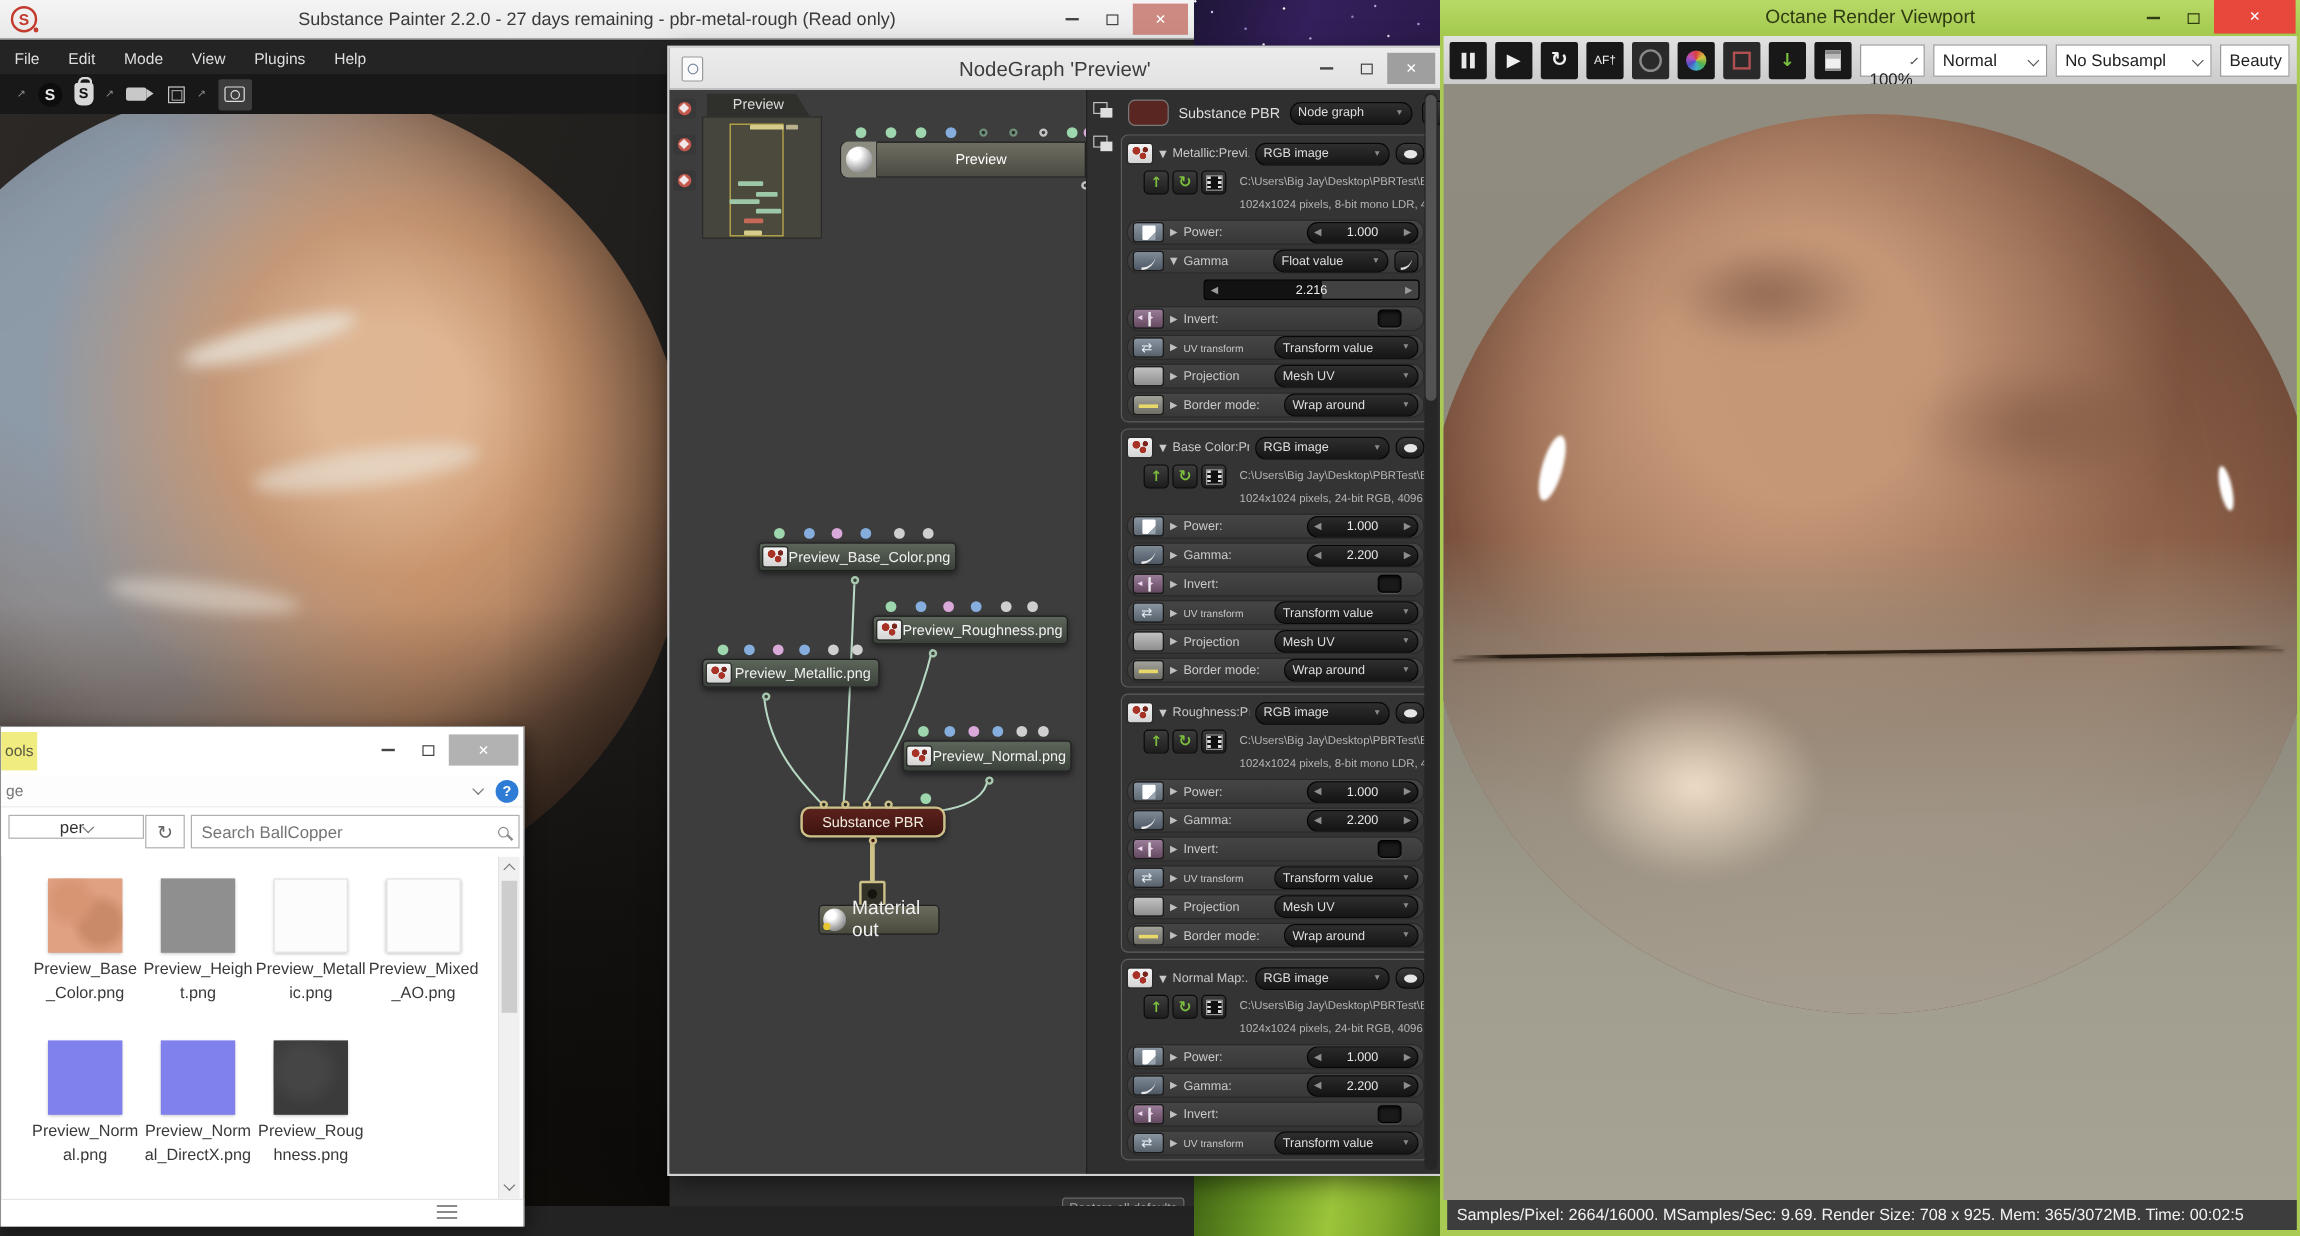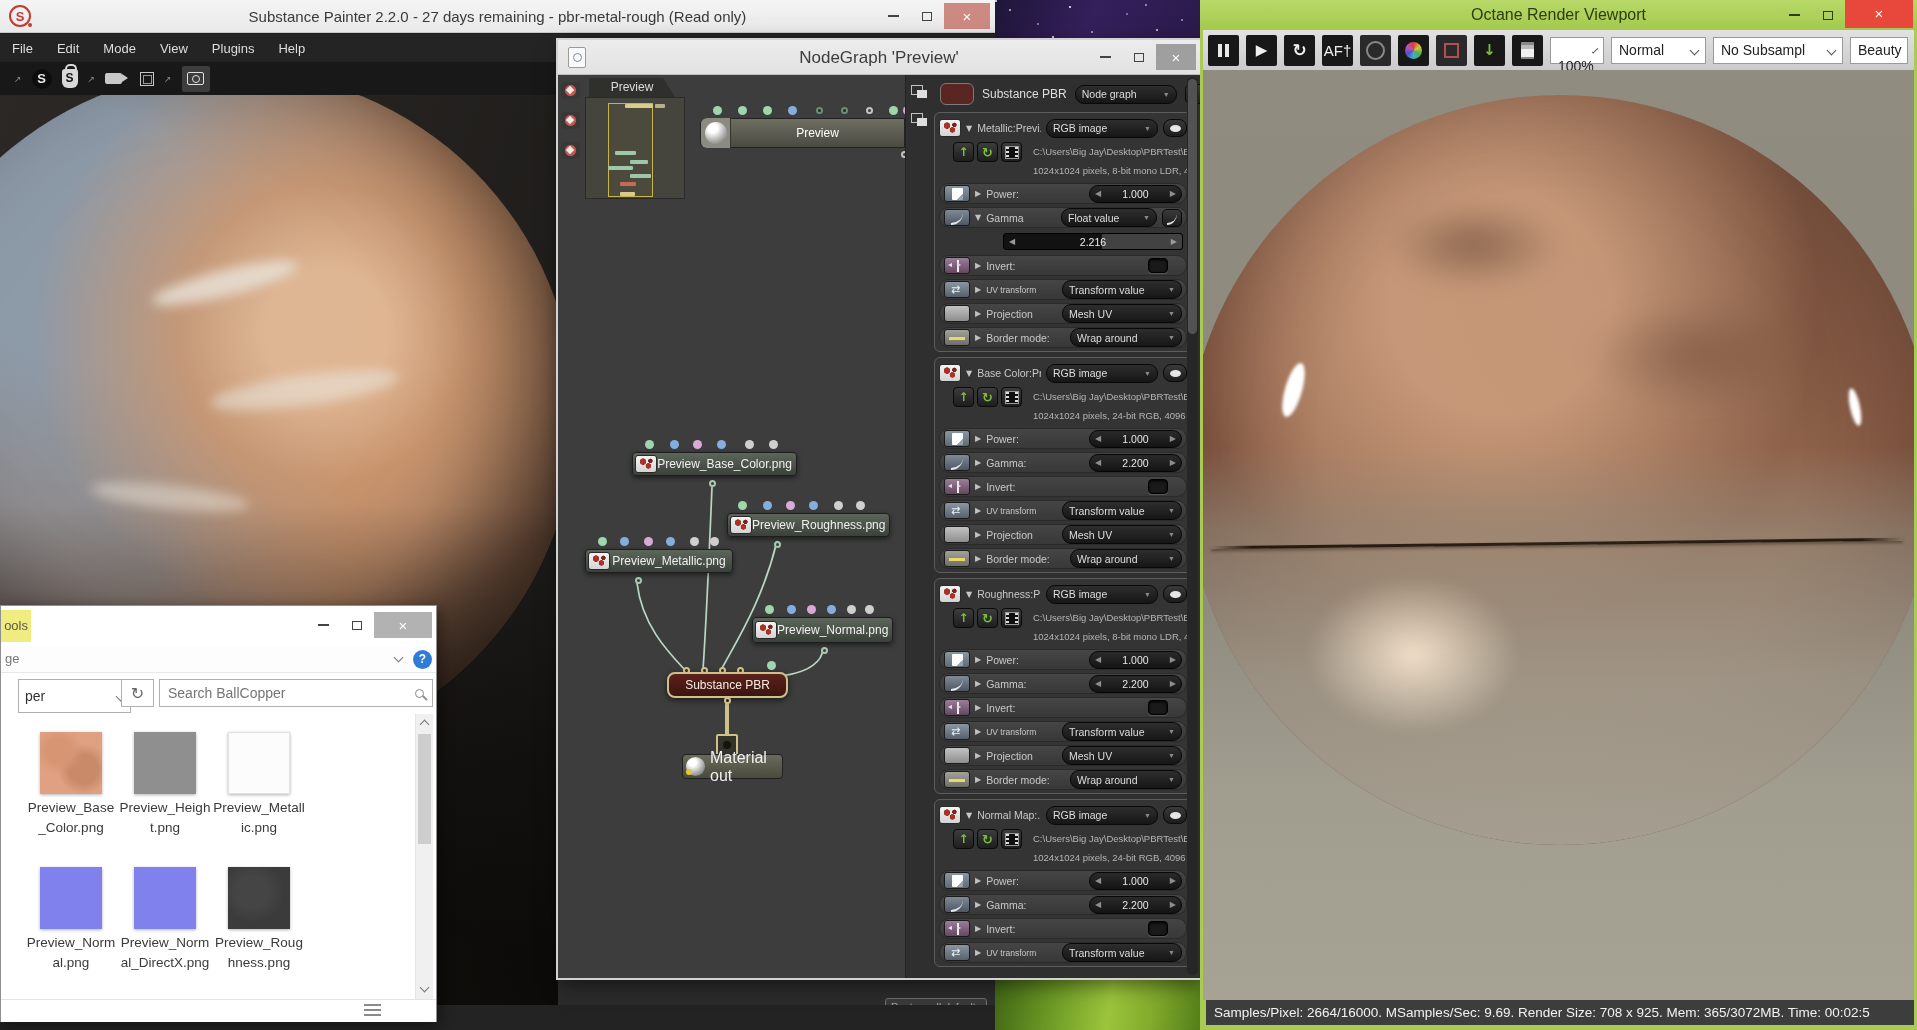--- a/index.html
+++ b/index.html
@@ -177,21 +177,21 @@
   
   .oct-window { left:1200px; top:0; width:837px; height:1030px; background:#a9cb53; z-index:4; }
   .oct-titlebar { left:0; top:0; width:717px; height:30px; background:linear-gradient(#b8d968,#a3c94d); }
   .oct-title { left:0; top:0; width:717px; height:30px; line-height:30px; text-align:center; font-size:16px; color:#2f3b12; }
   .oct-close { left:645px; top:0; width:68px; height:28px; background:#e8473c; color:#fff; text-align:center; line-height:28px; font-size:15px; }
   .oct-toolbar { left:3px; top:30px; width:711px; height:40px; background:linear-gradient(#e2e2e2,#cbcbcb); display:flex; align-items:center; gap:7px; padding-left:5px; }
   .octbtn { width:31px; height:31px; background:#181818; border-radius:2px; display:flex; align-items:center; justify-content:center; color:#f0f0f0; flex:none; }
   .oct-pause::before { content:""; width:4px; height:13px; background:#e8e8e8; box-shadow:7px 0 0 #e8e8e8; margin-right:7px; }
   .oct-play { font-size:15px; }
   .oct-restart { font-size:17px; font-weight:bold; }
-  .oct-af { font-size:15px; letter-spacing:0; }
+  .oct-af { font-size:10px; letter-spacing:0; }
   .oct-cam2 { background:#2a2a2a; }
   .oct-cam2::before { content:""; width:15px; height:15px; border:2px solid #888; border-radius:50%; }
   .oct-wheel::before { content:""; width:17px; height:17px; border-radius:50%; background:conic-gradient(#d84040,#d8c040,#50b050,#40b0c8,#5050c8,#c050b8,#d84040); }
   .oct-region { background:#2a2a2a; color:#c06060; font-size:10px; }
   .oct-region::before { content:""; width:11px; height:11px; border:2px solid #b05050; }
   .oct-save::before { content:"↓"; color:#7cbf3f; font-weight:bold; font-size:15px; font-family:"DejaVu Sans",sans-serif; }
   .oct-log::before { content:""; width:13px; height:17px; background:#f0f0f0; box-shadow:inset 0 -2px 0 #888, inset 0 3px 0 #888, inset 0 7px 0 #bbb; }
   .octdd { height:27px; background:#fff; border:1px solid #9a9a9a; display:flex; align-items:center; justify-content:space-between; padding:0 7px; font-size:14px; color:#222; flex:none; }
   .oct-view { left:3px; top:70px; width:711px; height:930px; background:linear-gradient(#908d80 0%,#8d8a7d 55%,#a19d8f 78%,#a6a294 100%); overflow:hidden; }
   .oct-sphere { left:-18px; top:25px; width:750px; height:750px; border-radius:50%;
@@ -278,21 +278,21 @@
       <div class="capbtn closebtn" style="background:#b2b2b2; width:58px;">×</div>
     </div>
   </div>
   <div class="abs exp-toolstab">ools</div>
   <div class="abs exp-ribbon">
     <span class="abs" style="left:4px;top:5px;font-size:13px;color:#777;">ge</span>
     <span class="abs chev" style="left:394px;top:8px;"></span>
     <span class="abs helpbtn" style="left:412px;top:4px;">?</span>
   </div>
   <div class="abs exp-address">
-    <div class="abs box-outline flex" style="left:17px;top:6px;width:113px;height:34px;padding:0 6px;justify-content:space-between;">
+    <div class="abs box-outline flex" style="left:6px;top:6px;width:113px;height:20px;padding:0 6px;justify-content:center;">
       <span style="font-size:14px;color:#333;">per</span>
       <span class="chev"></span>
     </div>
     <div class="abs box-outline flex" style="left:120px;top:6px;width:33px;height:28px;justify-content:center;">
       <span class="glyph" style="color:#666;font-size:16px;">↻</span>
     </div>
     <div class="abs box-outline flex" style="left:158px;top:6px;width:274px;height:28px;padding:0 8px;justify-content:space-between;">
       <input style="border: none; outline: none; font-size: 14px; color: rgb(68, 68, 68); width: 220px;" placeholder="Search BallCopper">
       <span class="mag"></span>
     </div>
@@ -302,20 +302,24 @@
       <div class="thumb t-basecolor"></div>
       <div class="fname">Preview_Base_Color.png</div>
     </div>
     <div class="fitem" style="left:117px;top:18px;">
       <div class="thumb t-height"></div>
       <div class="fname">Preview_Height.png</div>
     </div>
     <div class="fitem" style="left:211px;top:18px;">
       <div class="thumb t-white"></div>
       <div class="fname">Preview_Metallic.png</div>
+    </div>
+    <div class="fitem" style="left:305px;top:18px;">
+      <div class="thumb t-white"></div>
+      <div class="fname">Preview_Mixed_AO.png</div>
     </div>
     <div class="fitem" style="left:23px;top:153px;">
       <div class="thumb t-normal"></div>
       <div class="fname">Preview_Normal.png</div>
     </div>
     <div class="fitem" style="left:117px;top:153px;">
       <div class="thumb t-normal"></div>
       <div class="fname">Preview_Normal_DirectX.png</div>
     </div>
     <div class="fitem" style="left:211px;top:153px;">

